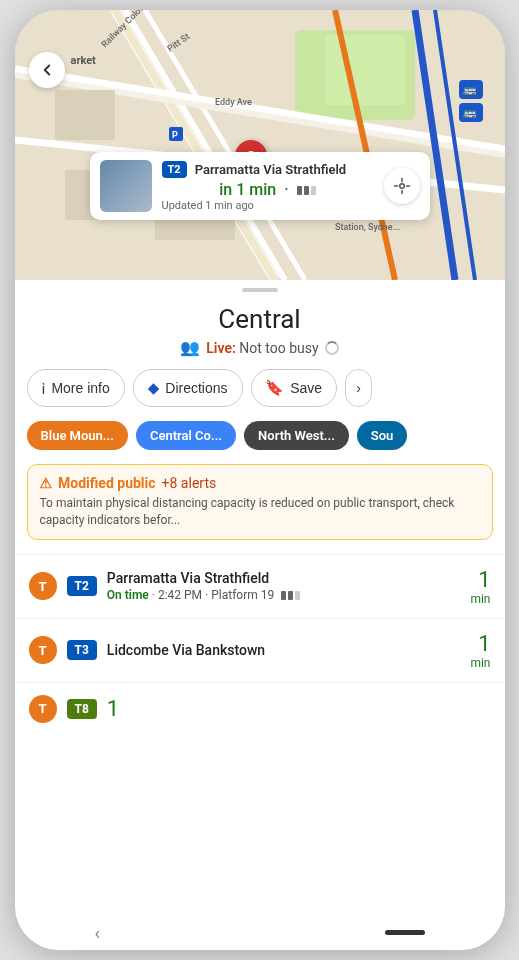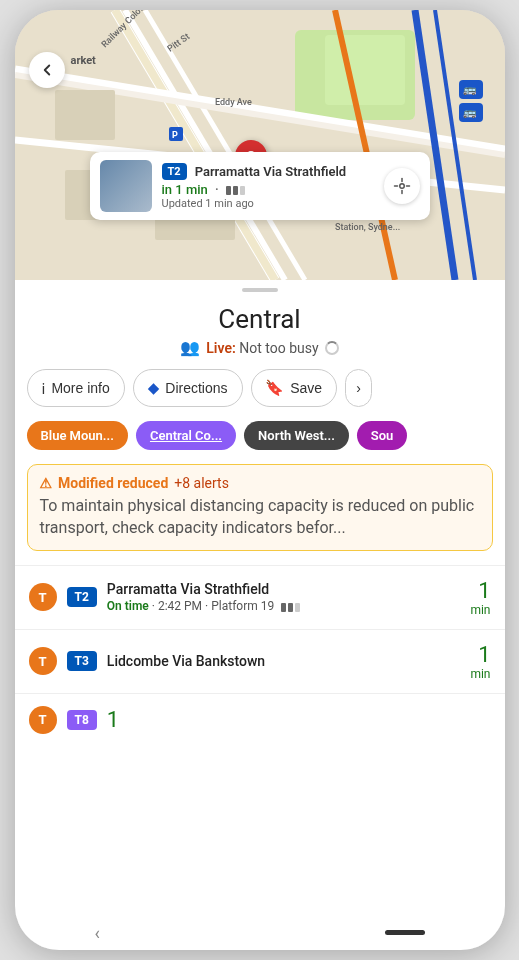--- a/index.html
+++ b/index.html
@@ -142,23 +142,24 @@
       border-radius: 4px;
       display: inline-block;
       margin-right: 4px;
     }
     .map-card-title {
       font-size: 13px;
       font-weight: 600;
       color: #333;
     }
     .map-card-sub {
-      font-size: 13px;
+      font-size: 16px;
       color: #1a7a1a;
       font-weight: 500;
+      text-align: center;
     }
     .map-card-update {
       font-size: 11px;
       color: #666;
     }
     .location-btn {
       position: absolute;
       bottom: 60px;
       right: 14px;
       width: 40px;
@@ -257,23 +258,23 @@
       padding: 7px 14px;
       border-radius: 20px;
       font-size: 13px;
       font-weight: 600;
       color: #fff;
       cursor: pointer;
       white-space: nowrap;
       flex-shrink: 0;
     }
     .tab-orange { background: #e8761a; }
-    .tab-red { background: #8b5cf6; text-decoration: underline; }
+    .tab-red { background: #3b82f6; }
     .tab-dark { background: #444; }
-    .tab-blue { background: #a21caf; }
+    .tab-blue { background: #0369a1; }
     
     .alert-banner {
       margin: 0 12px 14px;
       background: #fff8ee;
       border: 1px solid #f5c842;
       border-radius: 10px;
       padding: 10px 12px;
     }
     .alert-title {
       display: flex;
@@ -282,21 +283,21 @@
       font-size: 14px;
       font-weight: 700;
       color: #e8761a;
       margin-bottom: 4px;
     }
     .alert-title-extra {
       color: #c2410c;
       font-weight: 400;
     }
     .alert-text {
-      font-size: 16px;
+      font-size: 12px;
       color: #555;
       line-height: 1.4;
     }
     
     .train-row {
       display: flex;
       align-items: center;
       padding: 12px 14px;
       border-top: 1px solid #eee;
       gap: 10px;
@@ -317,21 +318,21 @@
     .train-badge {
       padding: 3px 8px;
       border-radius: 4px;
       font-size: 12px;
       font-weight: 700;
       color: #fff;
       flex-shrink: 0;
     }
     .badge-t2 { background: #0057b7; }
     .badge-t3 { background: #0057b7; }
-    .badge-t8 { background: #8b5cf6; }
+    .badge-t8 { background: #4d7c0f; }
     .train-info {
       flex: 1;
     }
     .train-name {
       font-size: 14px;
       font-weight: 500;
       color: #222;
     }
     .train-sub {
       font-size: 12px;
@@ -544,21 +545,21 @@
         <span>North West...</span>
       </div>
       <div class="route-tab tab-blue">
         <span>Sou</span>
       </div>
     </div>
 
     <div class="alert-banner">
       <div class="alert-title">
         <span>⚠</span>
-        <span>Modified reduced</span>
+        <span>Modified public</span>
         <span class="alert-title-extra">+8 alerts</span>
       </div>
       <div class="alert-text">To maintain physical distancing capacity is reduced on public transport, check capacity indicators befor...</div>
     </div>
 
     <div class="train-row">
       <div class="train-icon">
         <span>T</span>
       </div>
       <div class="train-badge badge-t2">T2</div>

